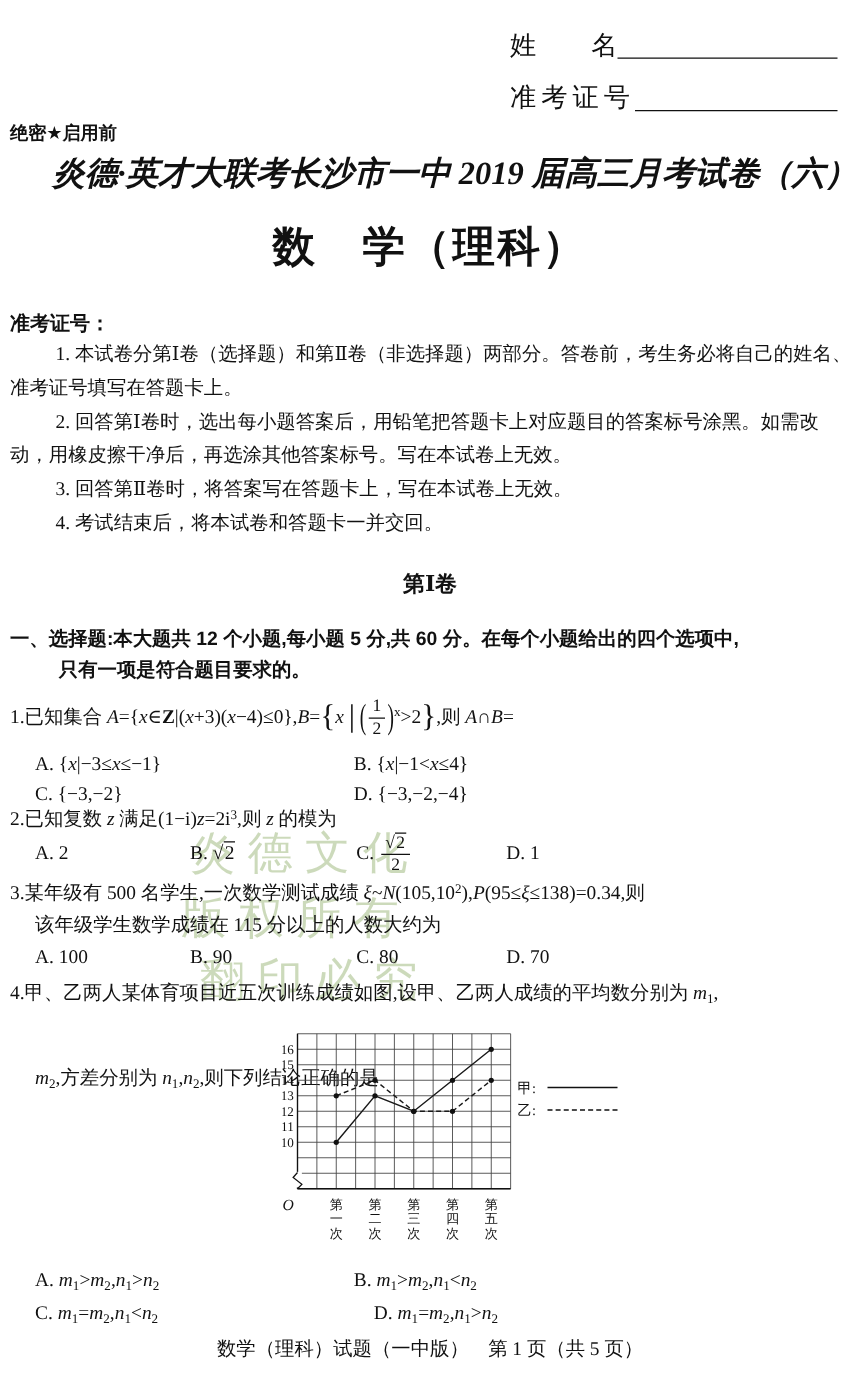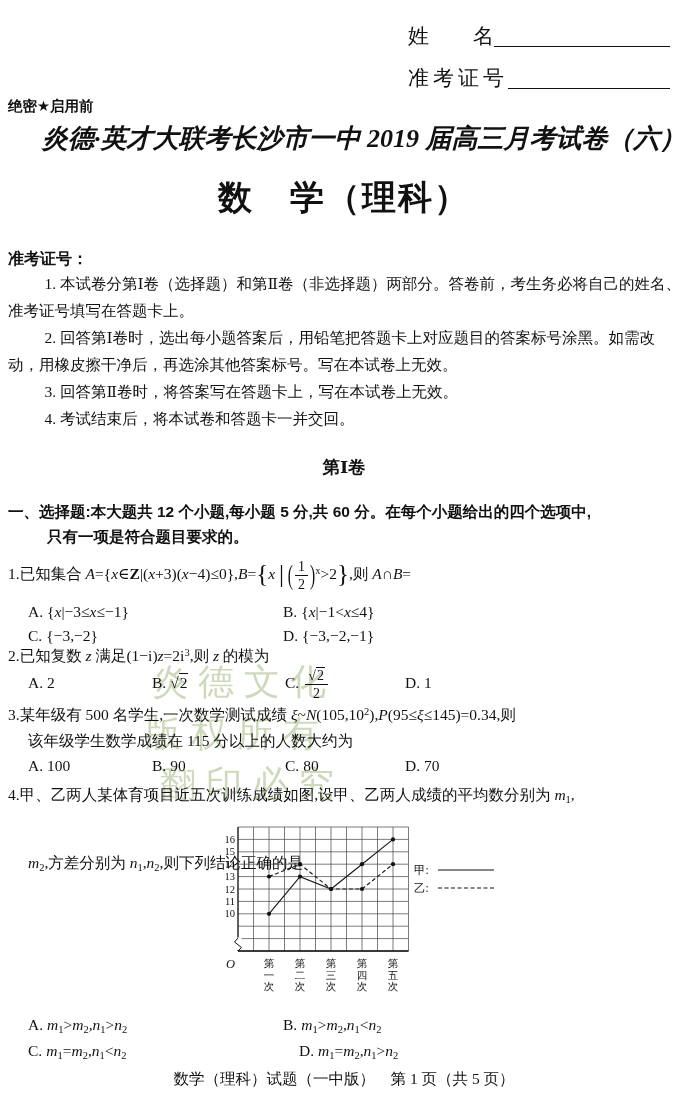--- a/index.html
+++ b/index.html
@@ -104,35 +104,35 @@
   <div class="qstem lh-tall" style="top:552px;"><span class="mt">1.已知集合 </span><span class="mi">A</span><span class="mt">={</span><span class="mi">x</span><span class="mt">∈</span><span class="mb">Z</span><span class="mt">|(</span><span class="mi">x</span><span class="mt">+3)(</span><span class="mi">x</span><span class="mt">−4)≤0},</span><span class="mi">B</span><span class="mt">=</span><span class="bigb">{</span><span class="mi">x</span><span class="mt"> </span><span class="bigb">|</span><span class="mt"> </span><span class="bigp">(</span><span class="frac">
         <span class="fn"><span class="mt">1</span></span>
         <span class="fd"><span class="mt">2</span></span>
       </span><span class="bigp">)</span><sup>x</sup><span class="mt">&gt;2</span><span class="bigb">}</span><span class="mt">,则 </span><span class="mi">A</span><span class="mt">∩</span><span class="mi">B</span><span class="mt">=</span></div>
   <div class="optrow" style="top:601px;">
       <span class="opt" style="left: 20px;"><span class="olab">A.</span><span class="mt">{</span><span class="mi">x</span><span class="mt">|−3≤</span><span class="mi">x</span><span class="mt">≤−1}</span></span>
       <span class="opt" style="left: 275px;"><span class="olab">B.</span><span class="mt">{</span><span class="mi">x</span><span class="mt">|−1&lt;</span><span class="mi">x</span><span class="mt">≤4}</span></span>
     </div>
   <div class="optrow" style="top:625px;">
       <span class="opt" style="left: 20px;"><span class="olab">C.</span><span class="mt">{−3,−2}</span></span>
-      <span class="opt" style="left: 275px;"><span class="olab">D.</span><span class="mt">{−3,−2,−1}</span></span>
+      <span class="opt" style="left: 275px;"><span class="olab">D.</span><span class="mt">{−3,−2,−4}</span></span>
     </div>
 
   <div class="qstem lh-norm" style="top:645px;"><span class="mt">2.已知复数 </span><span class="mi">z</span><span class="mt"> 满足(1−i)</span><span class="mi">z</span><span class="mt">=2i</span><sup>3</sup><span class="mt">,则 </span><span class="mi">z</span><span class="mt"> 的模为</span></div>
   <div class="optrow tall" style="top:666px;">
       <span class="opt" style="left: 20px;"><span class="olab">A.</span><span class="mt">2</span></span>
       <span class="opt" style="left: 144px;"><span class="olab">B.</span><span class="sqrt">√<span class="rad">2</span></span></span>
       <span class="opt" style="left: 277px;"><span class="olab">C.</span><span class="frac">
           <span class="fn"><span class="sqrt">√<span class="rad">2</span></span></span>
           <span class="fd"><span class="mt">2</span></span>
         </span></span>
       <span class="opt" style="left: 397px;"><span class="olab">D.</span><span class="mt">1</span></span>
     </div>
 
-  <div class="qstem lh-norm" style="top:704px;"><span class="mt">3.某年级有 500 名学生,一次数学测试成绩 </span><span class="mi">ξ</span><span class="mt">~</span><span class="mi">N</span><span class="mt">(105,10</span><sup>2</sup><span class="mt">),</span><span class="mi">P</span><span class="mt">(95≤</span><span class="mi">ξ</span><span class="mt">≤145)=0.34,则</span></div>
+  <div class="qstem lh-norm" style="top:704px;"><span class="mt">3.某年级有 500 名学生,一次数学测试成绩 </span><span class="mi">ξ</span><span class="mt">~</span><span class="mi">N</span><span class="mt">(105,10</span><sup>2</sup><span class="mt">),</span><span class="mi">P</span><span class="mt">(95≤</span><span class="mi">ξ</span><span class="mt">≤138)=0.34,则</span></div>
   <div class="qstem lh-norm" style="top:730px;left:28px;"><span class="mt">该年级学生数学成绩在 115 分以上的人数大约为</span></div>
   <div class="optrow" style="top:755px;">
       <span class="opt" style="left: 20px;"><span class="olab">A.</span><span class="mt">100</span></span>
       <span class="opt" style="left: 144px;"><span class="olab">B.</span><span class="mt">90</span></span>
       <span class="opt" style="left: 277px;"><span class="olab">C.</span><span class="mt">80</span></span>
       <span class="opt" style="left: 397px; text-align: right;"><span class="olab">D.</span><span class="mt">70</span></span>
     </div>
 
   <div class="qstem lh-norm" style="top:784px;"><span class="mt">4.甲、乙两人某体育项目近五次训练成绩如图,设甲、乙两人成绩的平均数分别为 </span><span class="mi">m</span><sub>1</sub><span class="mt">,</span></div>
   <div class="qstem lh-norm" style="top:852px;left:28px;"><span class="mi">m</span><sub>2</sub><span class="mt">,方差分别为 </span><span class="mi">n</span><sub>1</sub><span class="mt">,</span><span class="mi">n</span><sub>2</sub><span class="mt">,则下列结论正确的是</span></div>

